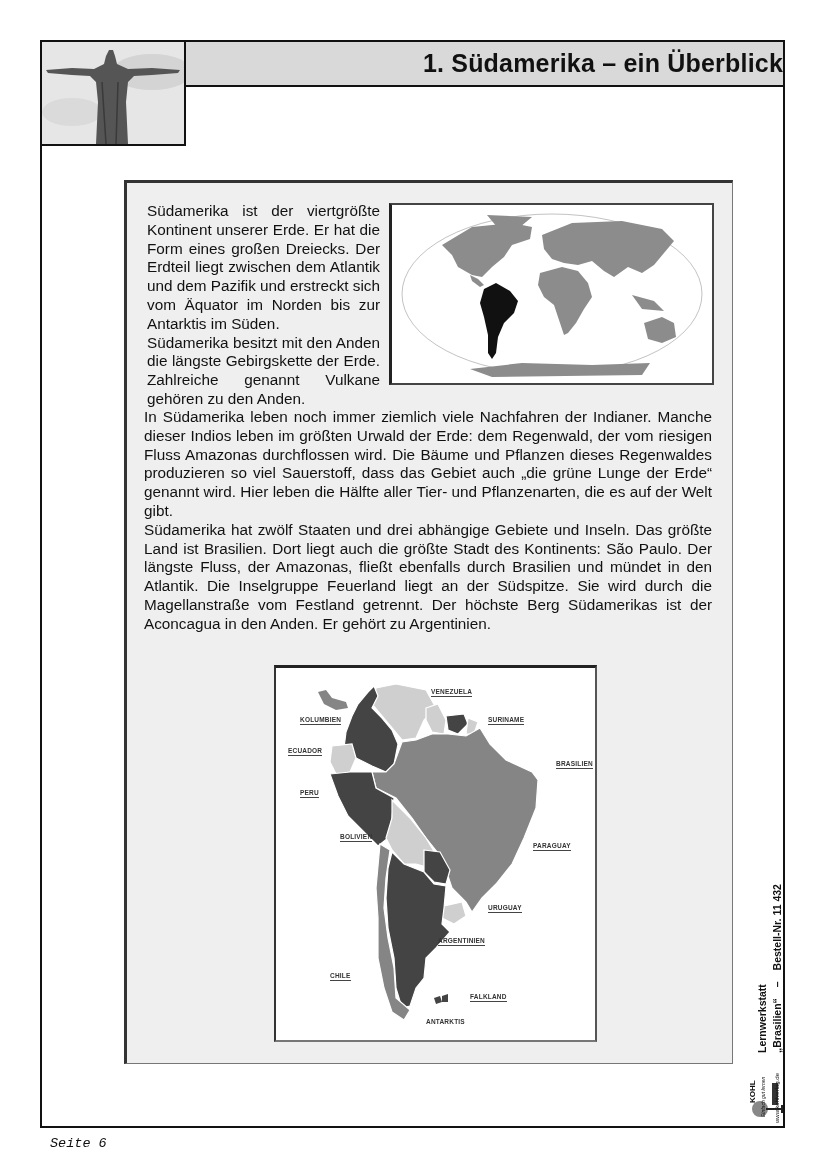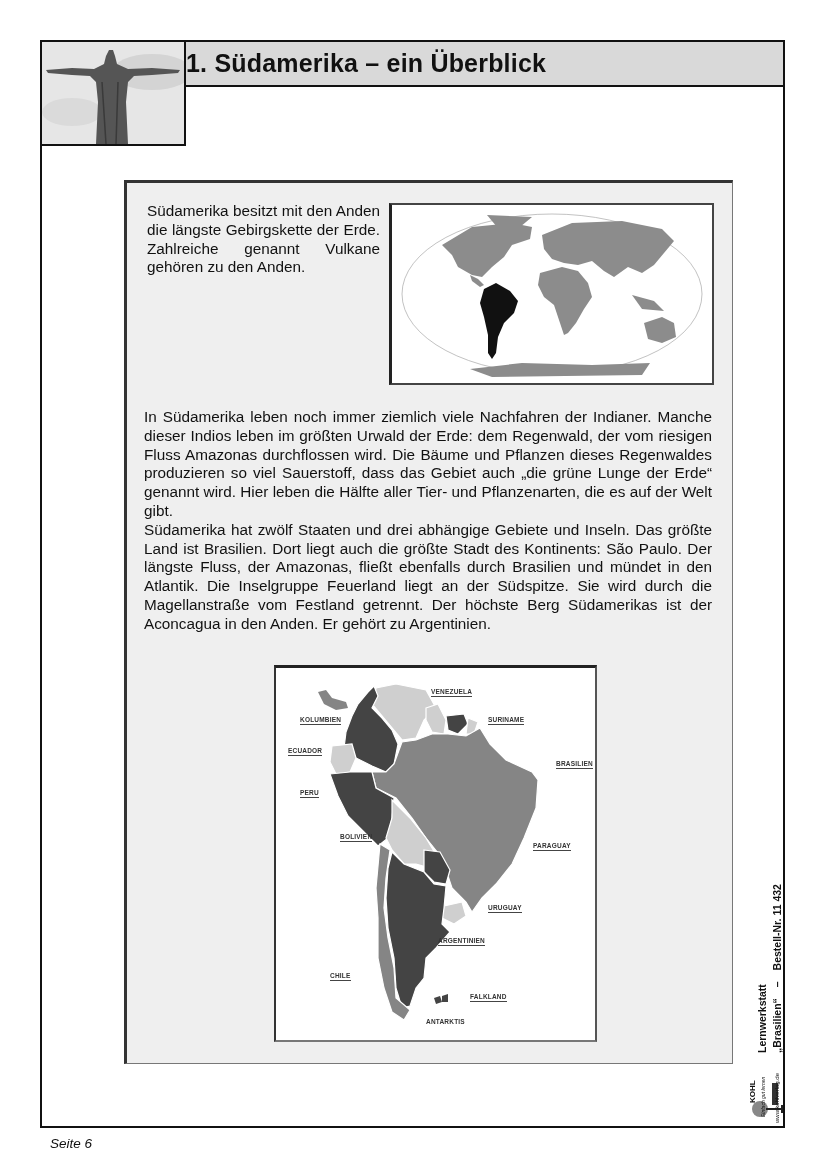--- a/index.html
+++ b/index.html
@@ -1,32 +1,32 @@
 <!DOCTYPE html>
 <html><head>
 <meta charset="utf-8">
 <style>
   html, body { margin:0; padding:0; background:#ffffff; }
   body { width:827px; height:1169px; position:relative; overflow:hidden; font-family:"Liberation Sans", sans-serif; color:#111; }
   .page-frame { position:absolute; left:40px; top:40px; width:745px; height:1088px; border:2px solid #111; box-sizing:border-box; background:#fff; }
   .photo { position:absolute; left:40px; top:40px; width:146px; height:106px; border:2px solid #111; box-sizing:border-box; background:linear-gradient(180deg,#f4f4f4 0%,#dcdcdc 60%,#e8e8e8 100%); overflow:hidden; }
-  .title-bar { position:absolute; left:184px; top:40px; width:601px; height:47px; background:#d9d9d9; border:2px solid #111; box-sizing:border-box; display:flex; align-items:center; justify-content:flex-start; }
+  .title-bar { position:absolute; left:184px; top:40px; width:601px; height:47px; background:#d9d9d9; border:2px solid #111; box-sizing:border-box; display:flex; align-items:center; justify-content:flex-end; }
   .title-bar h1 { margin:0; font-size:25px; font-weight:bold; color:#111; letter-spacing:0.2px; }
   .content-box { position:absolute; left:124px; top:180px; width:609px; height:884px; background:#efefef; border-left:3px solid #333; border-top:3px solid #333; border-right:1px solid #777; border-bottom:1px solid #777; box-sizing:border-box; }
   .text { position:absolute; font-size:15.3px; line-height:18.8px; color:#111; text-align:justify; }
   .text-intro { left:147px; top:202px; width:233px; hyphens:manual; }
   .text-intro p, .text-main p { margin:0; }
   .text-main { left:144px; top:408px; width:568px; }
   .world-map { position:absolute; left:389px; top:203px; width:325px; height:182px; background:#fff; border-left:3px solid #222; border-top:2px solid #444; border-right:2px solid #444; border-bottom:2px solid #444; box-sizing:border-box; }
   .sa-map-box { position:absolute; left:274px; top:665px; width:323px; height:377px; background:#fff; border-left:2px solid #333; border-top:3px solid #222; border-right:2px solid #555; border-bottom:2px solid #777; box-sizing:border-box; }
   .map-label { position:absolute; font-size:6.5px; font-weight:bold; color:#333; letter-spacing:0.2px; border-bottom:1px solid #444; padding-bottom:1px; white-space:nowrap; }
   .map-label.nb { border-bottom:none; }
   .side-credit { position:absolute; left:744px; top:860px; width:44px; height:265px; }
   .side-credit .rot { position:absolute; left:0; top:0; transform-origin:0 0; transform:rotate(-90deg) translate(-265px,0); width:265px; height:44px; }
-  .footer { position:absolute; left:50px; top:1136px; font-size:13.5px; font-style:italic; color:#111; }
+  .footer { position:absolute; left:50px; top:1136px; font-size:13.5px; font-style:italic; color:#111;font-family:Liberation Mono, monospace; }
 </style>
 </head>
 <body>
 
 <div class="page-frame"></div>
 
 <div class="photo">
   <svg width="142" height="102" viewBox="0 0 142 102">
     <rect x="0" y="0" width="142" height="102" fill="#e6e6e6"></rect>
     <ellipse cx="110" cy="30" rx="40" ry="18" fill="#d4d4d4"></ellipse>
@@ -36,20 +36,21 @@
   </svg>
 </div>
 
 <div class="title-bar">
   <h1>1.  Südamerika – ein Überblick</h1>
 </div>
 
 <div class="content-box"></div>
 
 <div class="text text-intro">
+  <p>Südamerika ist der viertgrößte Kontinent unserer Erde. Er hat die Form eines großen Dreiecks. Der Erdteil liegt zwischen dem Atlantik und dem Pazifik und er­streckt sich vom Äquator im Nor­den bis zur Antarktis im Süden.</p>
   <p>Südamerika besitzt mit den An­den die längste Gebirgskette der Erde. Zahlreiche genannt Vulkane gehören zu den Anden.</p>
 </div>
 
 <div class="world-map">
   <svg width="320" height="178" viewBox="0 0 320 178">
     <ellipse cx="160" cy="89" rx="150" ry="80" fill="#fff" stroke="#999" stroke-width="0.6"></ellipse>
 
     <path d="M50 40 L80 22 L120 18 L140 22 L138 34 L120 40 L112 52 L100 62 L90 72 L80 70 L66 62 L60 50 Z" fill="#8c8c8c"></path>
     <path d="M95 10 L140 12 L128 22 L105 22 Z" fill="#8c8c8c"></path>
     <path d="M78 70 L86 74 L92 80 L88 82 L80 76 Z" fill="#8c8c8c"></path>

